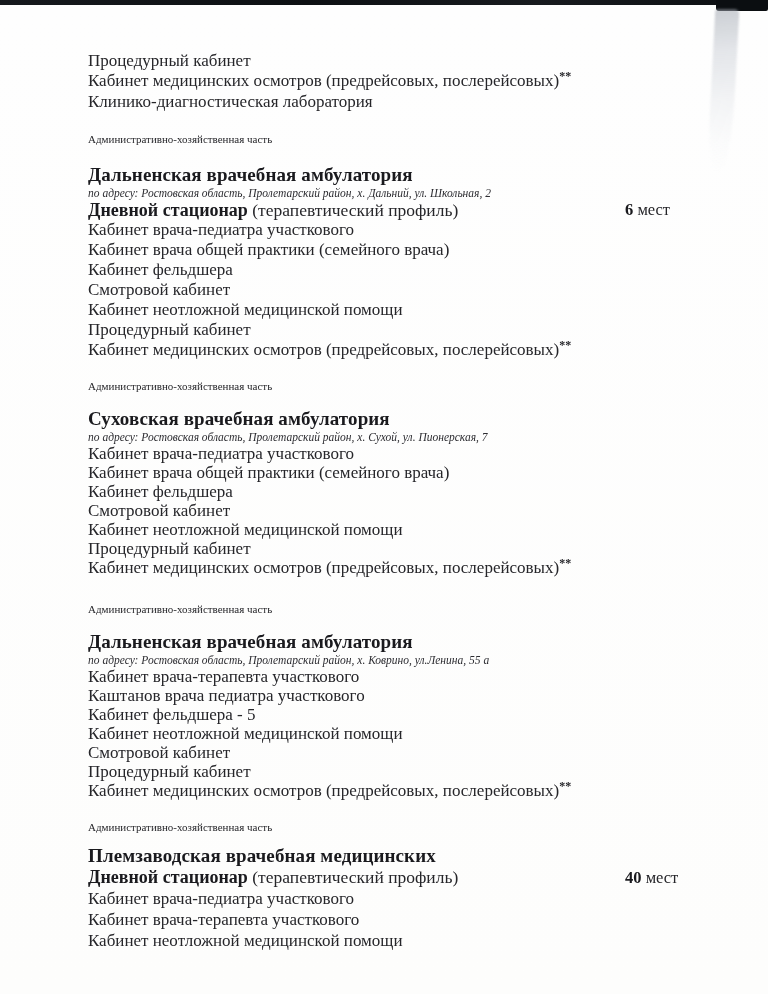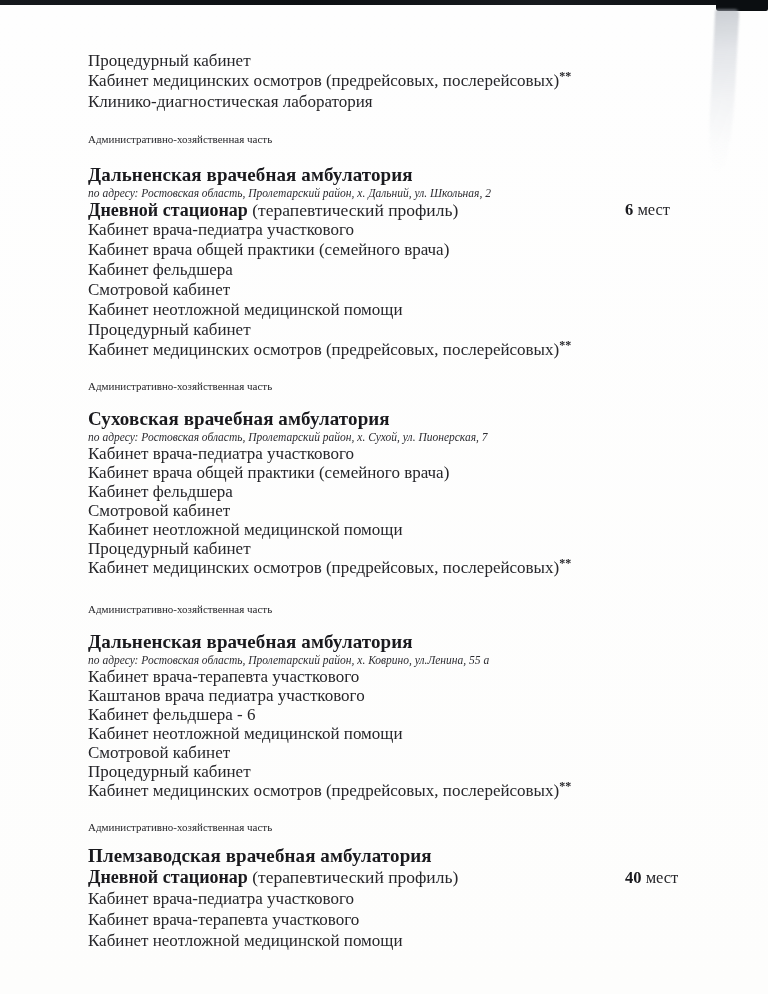--- a/index.html
+++ b/index.html
@@ -107,30 +107,30 @@
     <div class="line room"><span>Процедурный кабинет</span></div>
     <div class="line room"><span>Кабинет медицинских осмотров (предрейсовых, послерейсовых)</span><span class="stars">**</span></div>
     <div class="line footer-line"><span>Административно-хозяйственная часть</span></div>
   </div>
 
   <div class="sec s3">
     <div class="line title">Дальненская врачебная амбулатория</div>
     <div class="line addr">по адресу: Ростовская область, Пролетарский район, х. Коврино, ул.Ленина, 55 а</div>
     <div class="line room"><span>Кабинет врача-терапевта участкового</span></div>
     <div class="line room"><span>Каштанов врача педиатра участкового</span></div>
-    <div class="line room"><span>Кабинет фельдшера - 6</span></div>
+    <div class="line room"><span>Кабинет фельдшера - 5</span></div>
     <div class="line room"><span>Кабинет неотложной медицинской помощи</span></div>
     <div class="line room"><span>Смотровой кабинет</span></div>
     <div class="line room"><span>Процедурный кабинет</span></div>
     <div class="line room"><span>Кабинет медицинских осмотров (предрейсовых, послерейсовых)</span><span class="stars">**</span></div>
     <div class="line footer-line"><span>Административно-хозяйственная часть</span></div>
   </div>
 
   <div class="sec s4">
-    <div class="line title">Племзаводская врачебная амбулатория</div>
+    <div class="line title">Племзаводская врачебная медицинских</div>
     <div class="line ward">
       <span class="wb">Дневной стационар</span><span> (терапевтический профиль)</span>
       <span class="beds"><span class="bb">40</span><span> мест</span></span>
     </div>
     <div class="line room"><span>Кабинет врача-педиатра участкового</span></div>
     <div class="line room"><span>Кабинет врача-терапевта участкового</span></div>
     <div class="line room"><span>Кабинет неотложной медицинской помощи</span></div>
   </div>
 
 </div>

